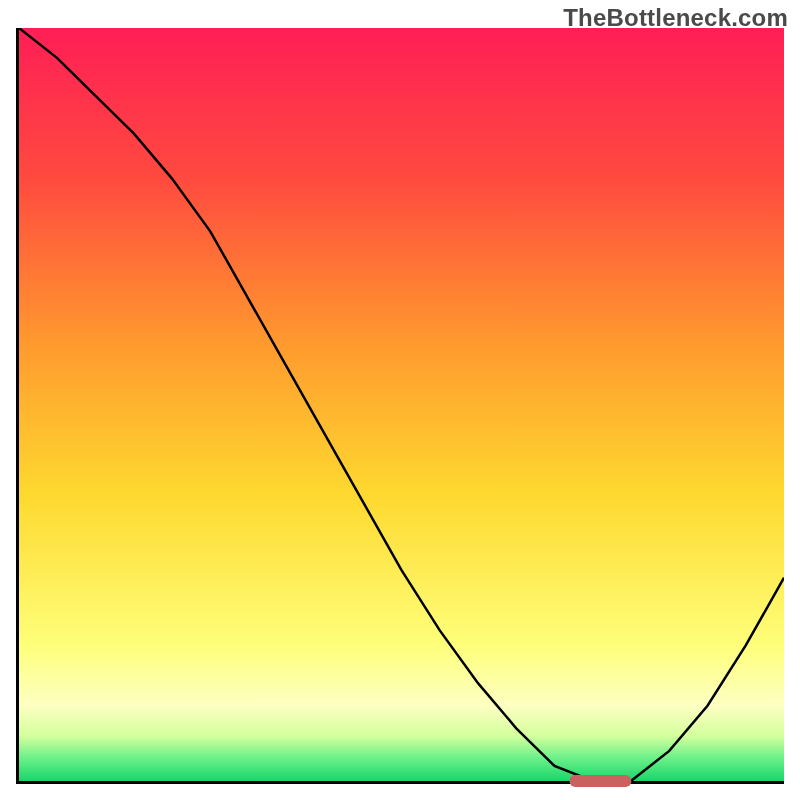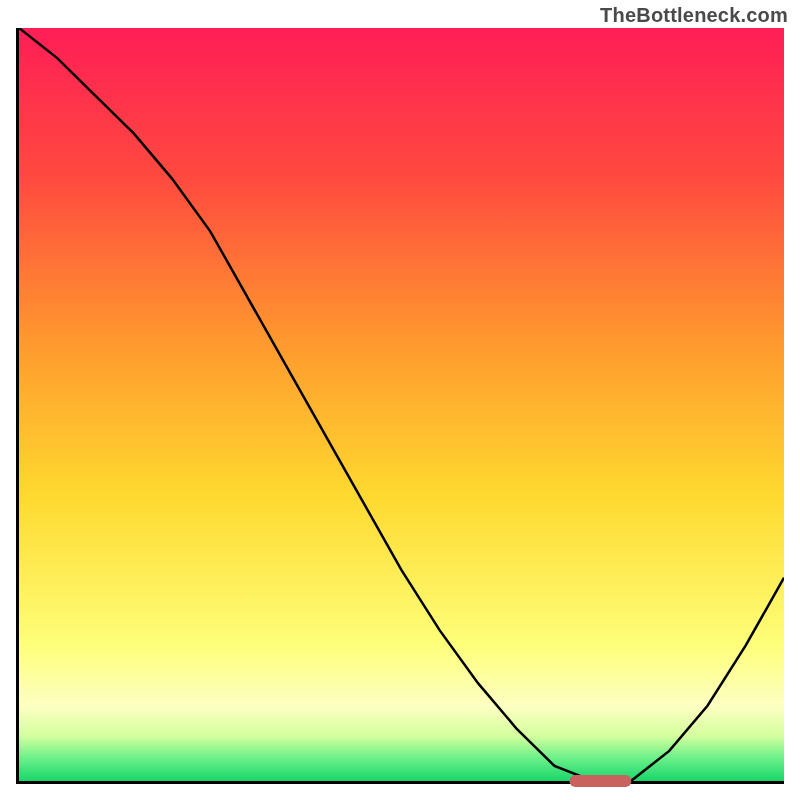--- a/index.html
+++ b/index.html
@@ -13,21 +13,21 @@
   }
   .chart-wrap {
     position: relative;
     width: 800px;
     height: 800px;
   }
   .watermark {
     position: absolute;
     top: 4px;
     right: 12px;
-    font-size: 20px;
+    font-size: 24px;
     font-weight: 600;
     color: #4a4a4a;
     letter-spacing: 0.2px;
   }
   .plot-area {
     position: absolute;
     left: 16px;
     top: 28px;
     width: 768px;
     height: 756px;

